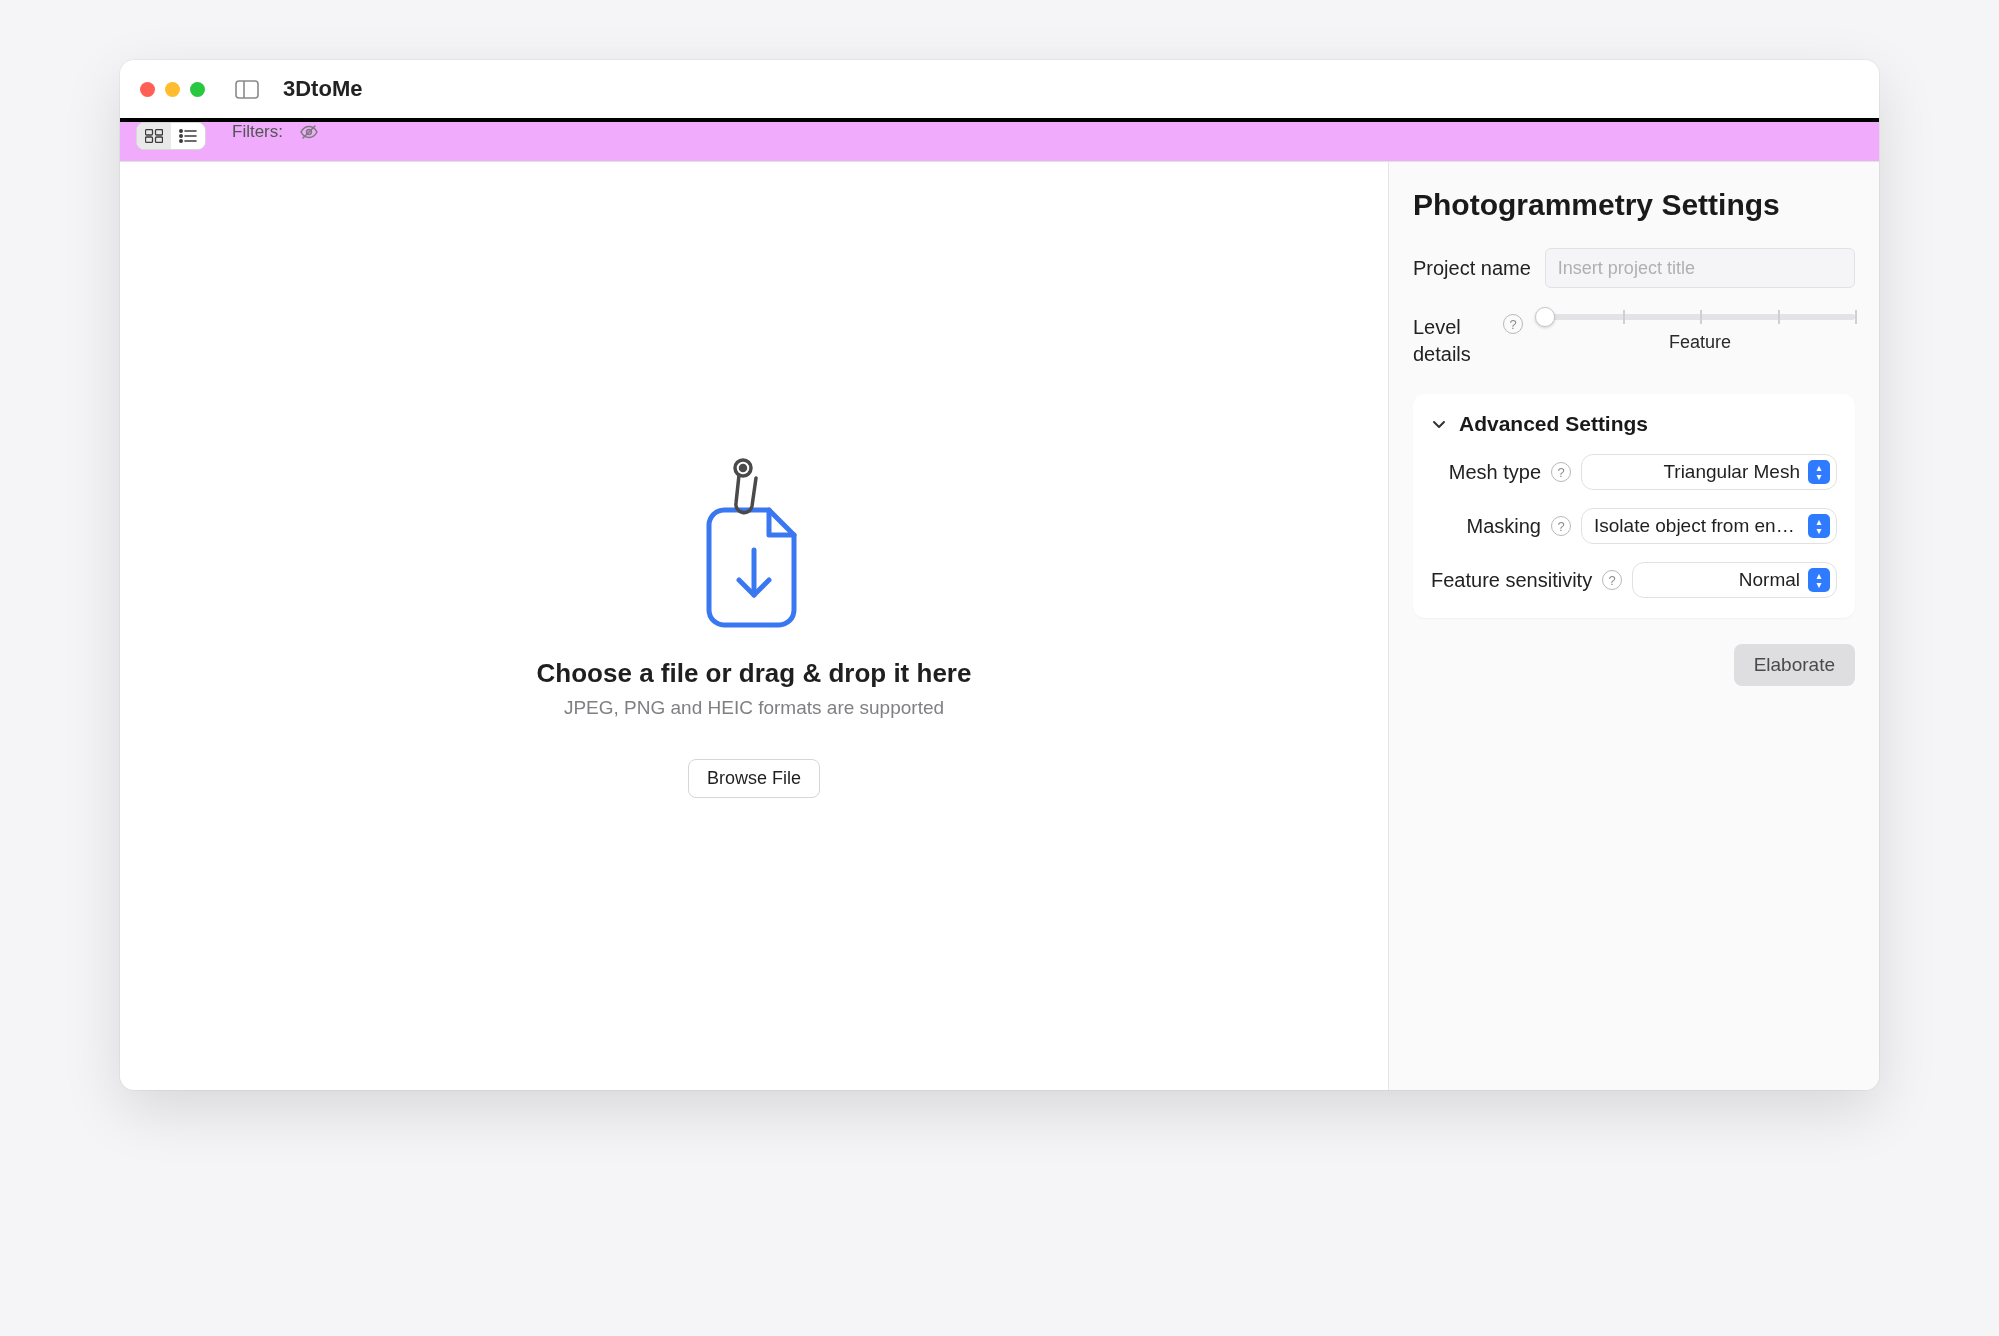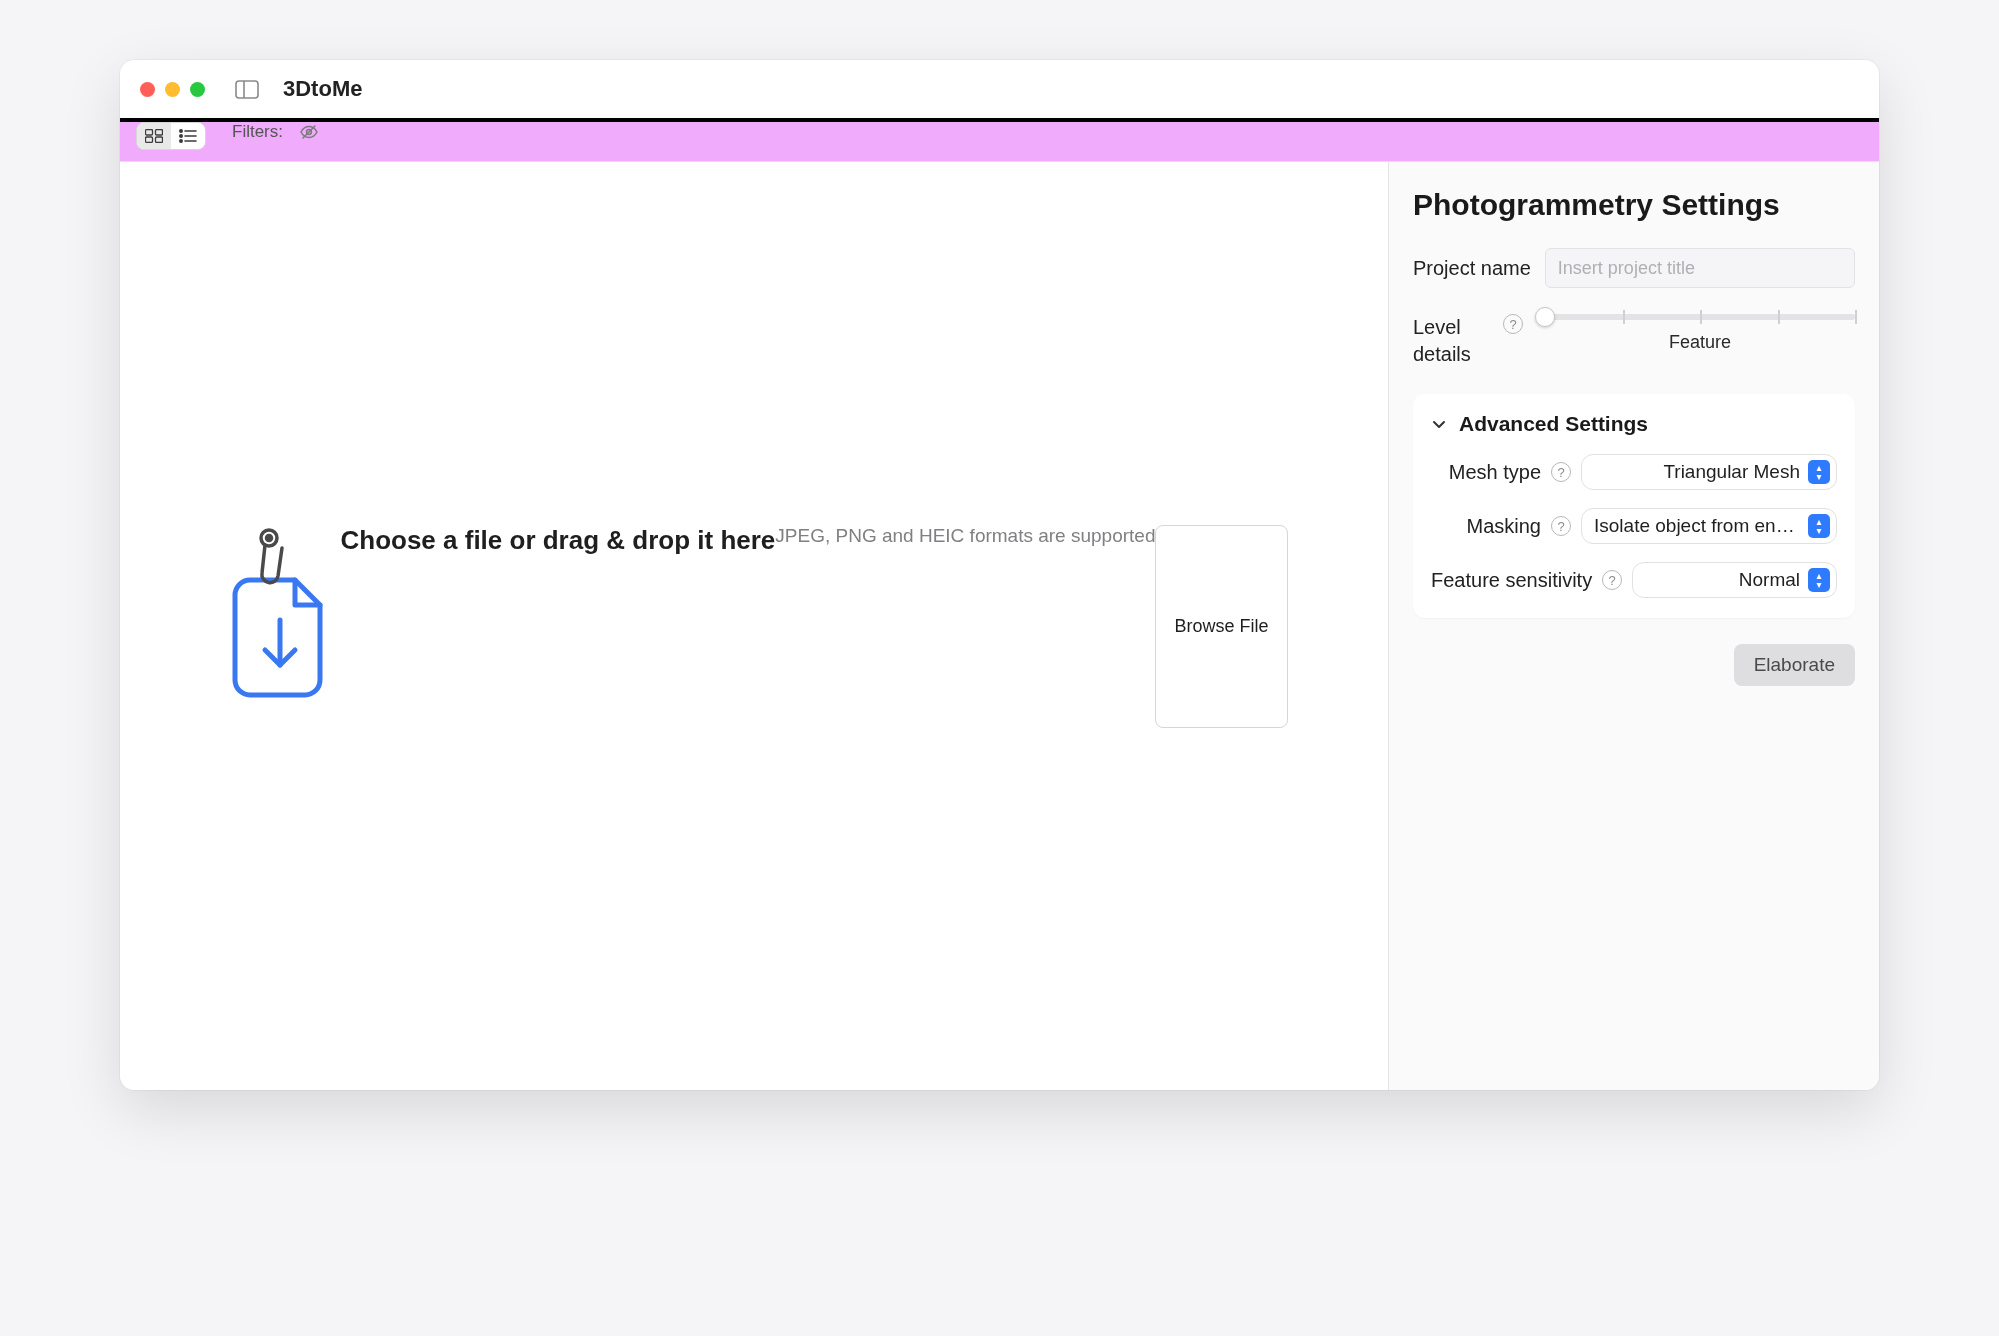--- a/index.html
+++ b/index.html
@@ -54,21 +54,21 @@
     .eye-off { margin-left: 8px; color:#7a7a7a; display:flex; align-items:center; }
     .content { flex:1; display:flex; min-height:0; }
     .left {
       flex:1;
       display:flex;
       align-items:center;
       justify-content:center;
       border-right:1px solid #e5e5e5;
     }
     .drop {
-      display:flex; flex-direction:row; 
+      display:flex; flex-direction:column; align-items:center;
       text-align:center;
     }
     .drop svg { margin-bottom: 28px; }
     .drop-title { font-size: 26px; font-weight: 700; color:#1f1f1f; margin-bottom: 8px; }
     .drop-sub   { font-size: 19px; color:#808084; margin-bottom: 40px; }
     .browse-btn {
       font-size: 18px; padding: 8px 18px;
       background:#fff; border:1px solid #d6d6d6; border-radius:8px;
       color:#1f1f1f; cursor:pointer;
     }

